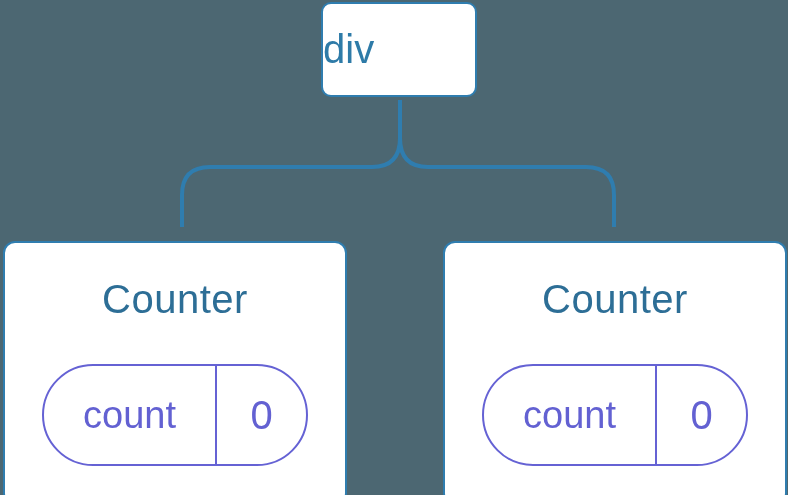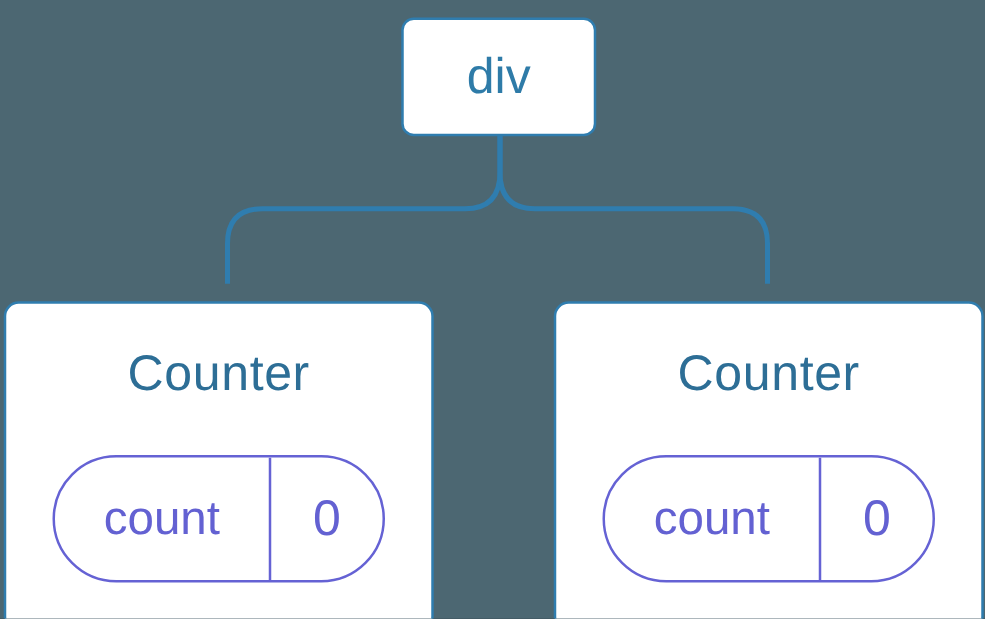--- a/index.html
+++ b/index.html
@@ -23,30 +23,29 @@
     height: 495px;
   }
   .connector-svg path {
     fill: none;
     stroke: #2F7DAF;
     stroke-width: 4;
   }
   .root-node {
     position: absolute;
     left: 321px;
-    top: 14px;
+    top: 2px;
     width: 156px;
     height: 95px;
     box-sizing: border-box;
     background: #FFFFFF;
     border: 2.5px solid #2F7DAF;
     border-radius: 10px;
     display: flex;
     align-items: center;
-    justify-content: center;
     font-size: 40px;
     color: #2E7BA8;
   }
   .component-card {
     position: absolute;
     top: 241px;
     width: 344px;
     height: 264px;
     box-sizing: border-box;
     background: #FFFFFF;

